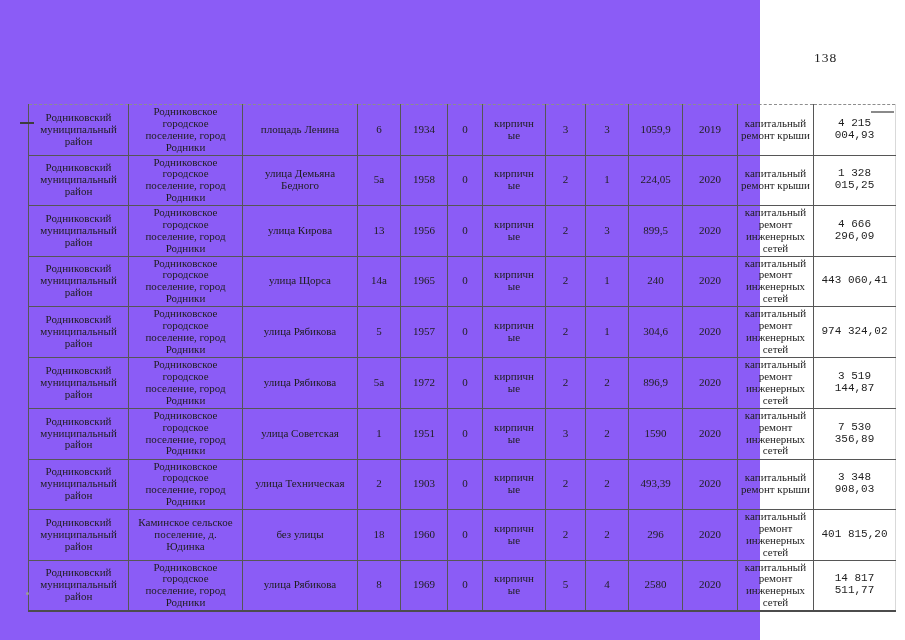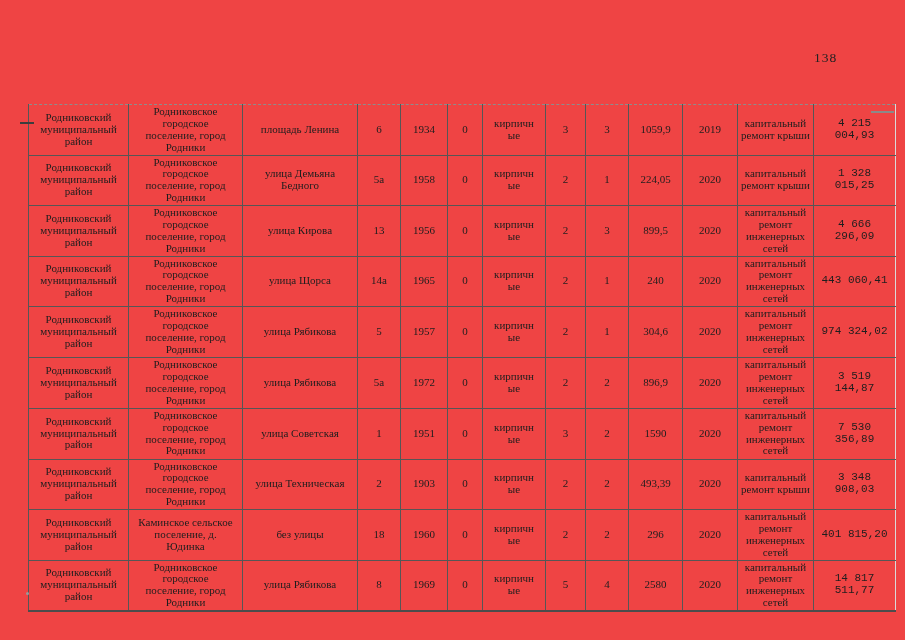--- a/index.html
+++ b/index.html
@@ -5,22 +5,22 @@
   html, body { margin: 0; padding: 0; }
   body {
     width: 905px; height: 640px;
     background: #ffffff;
     font-family: "Liberation Serif", "DejaVu Serif", serif;
     color: #1c1c1c;
     overflow: hidden;
   }
   .page {
     position: relative;
-    width: 905px; height: 640px;
-    background: #ef4444;
+    width: 760px; height: 640px;
+    background: #8b5cf6;
   }
   .page-number {
     position: absolute;
     left: 814px; top: 50px;
     font-size: 13.5px;
     letter-spacing: 1px;
     color: #222;
   }
   table.buildings {
     position: absolute;

